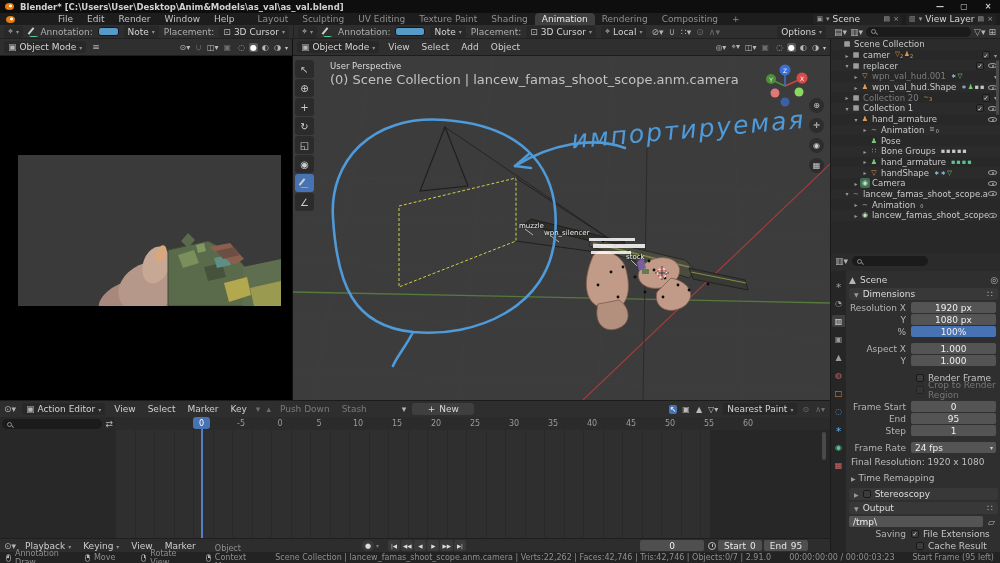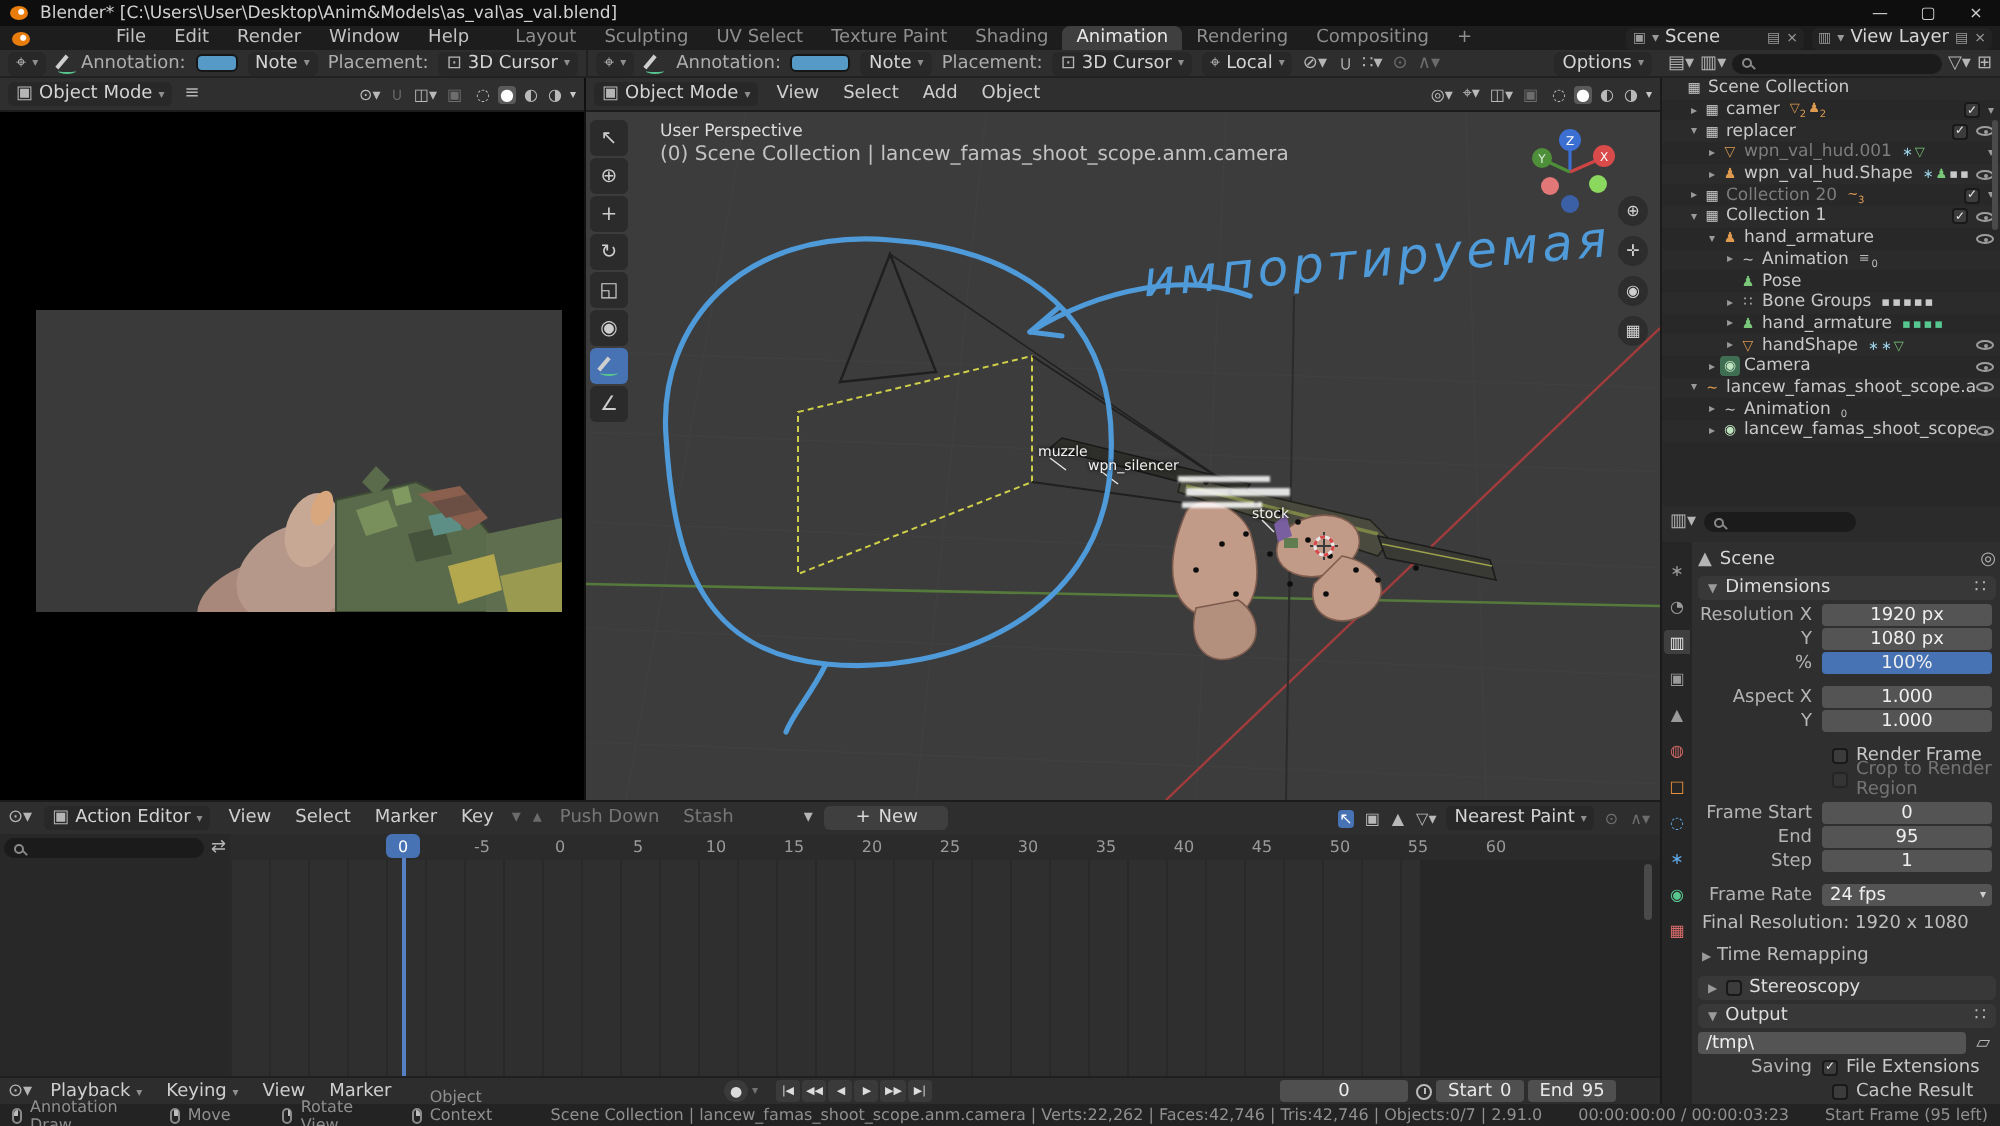--- a/index.html
+++ b/index.html
@@ -6,21 +6,21 @@
   html,body { width:1000px; height:563px; overflow:hidden; background:#1d1d1d;
     font-family:"DejaVu Sans", sans-serif; font-size:9px; color:#c8c8c8; }
   #app { position:relative; width:1000px; height:563px; }
   .abs { position:absolute; }
   .flex { display:flex; align-items:center; }
   .grow { flex:1; }
   .dim { opacity:.45; }
 
   
   #titlebar { left:0; top:0; width:1000px; height:13px; background:#0e0e0e;
-    display:flex; align-items:center; gap:6px; padding-left:5px; color:#d2d2d2; font-size:8.5px; }
+    display:flex; align-items:center; gap:6px; padding-left:5px; color:#d2d2d2; font-size:8.5px;font-weight:bold; }
   .blogo { width:9px; height:7px; border-radius:50%;
     background:radial-gradient(circle at 62% 42%, #fff 0 1.2px, #e87d0d 1.8px 100%); }
   #wincontrols { position:absolute; right:0; top:0; height:13px; display:flex; }
   #wincontrols span { width:24px; height:13px; display:flex; align-items:center; justify-content:center;
     color:#cfcfcf; font-size:8px; }
 
   
   #topbar { left:0; top:13px; width:1000px; height:12px; background:#1d1d1d;
     display:flex; align-items:center; gap:0; }
   #topbar .blogo { margin:0 4px 0 6px; }
@@ -90,21 +90,21 @@
   .hicon { color:#b9b9b9; font-size:8px; padding:0 1px; }
   .hicon.active { background:#5a5a5a; border-radius:2px; color:#fff; }
   .hgroup { display:flex; gap:3px; align-items:center; margin-left:6px; }
   #cam-frame { position:absolute; left:18px; top:116px; width:263px; height:151px; background:#3a3a3a; }
 
   
   #viewport3d { left:293px; top:39px; width:537px; height:361px; }
   #vp-content { position:absolute; left:0; top:17px; width:537px; height:344px;
     background:#3c3c3c; overflow:hidden; }
   .overlay-line1 { position:absolute; left:37px; top:5px; color:#dcdcdc; font-size:8.5px; }
-  .overlay-line2 { position:absolute; left:37px; top:16px; color:#c2c2c2; font-size:10px; }
+  .overlay-line2 { position:absolute; left:37px; top:16px; color:#c2c2c2; font-size:13px; }
   #vp-tools { position:absolute; left:2px; top:4px; display:flex; flex-direction:column; gap:1px; }
   .vtool { width:19px; height:18px; background:#2b2b2b; border-radius:3px; display:flex;
     align-items:center; justify-content:center; color:#cdcdcd; font-size:10px; }
   .vtool.active { background:#4772b3; color:#fff; }
   #annot-word { position:absolute; left:278px; top:58px; width:260px; color:#4f9ad8;
     font-size:25px; font-style:italic; letter-spacing:2px; transform:rotate(-5deg); white-space:nowrap; }
   .bone-label { position:absolute; color:#f2f2f2; font-size:7px; text-shadow:0 0 2px #000; white-space:nowrap; }
   #label-cluster { position:absolute; left:296px; top:180px; width:58px; height:22px; filter:blur(.6px);
     background:
       linear-gradient(#fff 0 0) 0 2px/46px 3px no-repeat,
@@ -208,21 +208,21 @@
     <div id="menus">
         <span class="menu-item">File</span>
         <span class="menu-item">Edit</span>
         <span class="menu-item">Render</span>
         <span class="menu-item">Window</span>
         <span class="menu-item">Help</span>
       </div>
     <div id="tabs">
         <span class="ws-tab">Layout</span>
         <span class="ws-tab">Sculpting</span>
-        <span class="ws-tab">UV Select</span>
+        <span class="ws-tab">UV Editing</span>
         <span class="ws-tab">Texture Paint</span>
         <span class="ws-tab">Shading</span>
         <span class="ws-tab active">Animation</span>
         <span class="ws-tab">Rendering</span>
         <span class="ws-tab">Compositing</span>
       </div>
     <span class="ws-tab">+</span>
     <div id="topbar-right">
       <div class="id-selector">
         <span class="mini-ico">▣</span>

